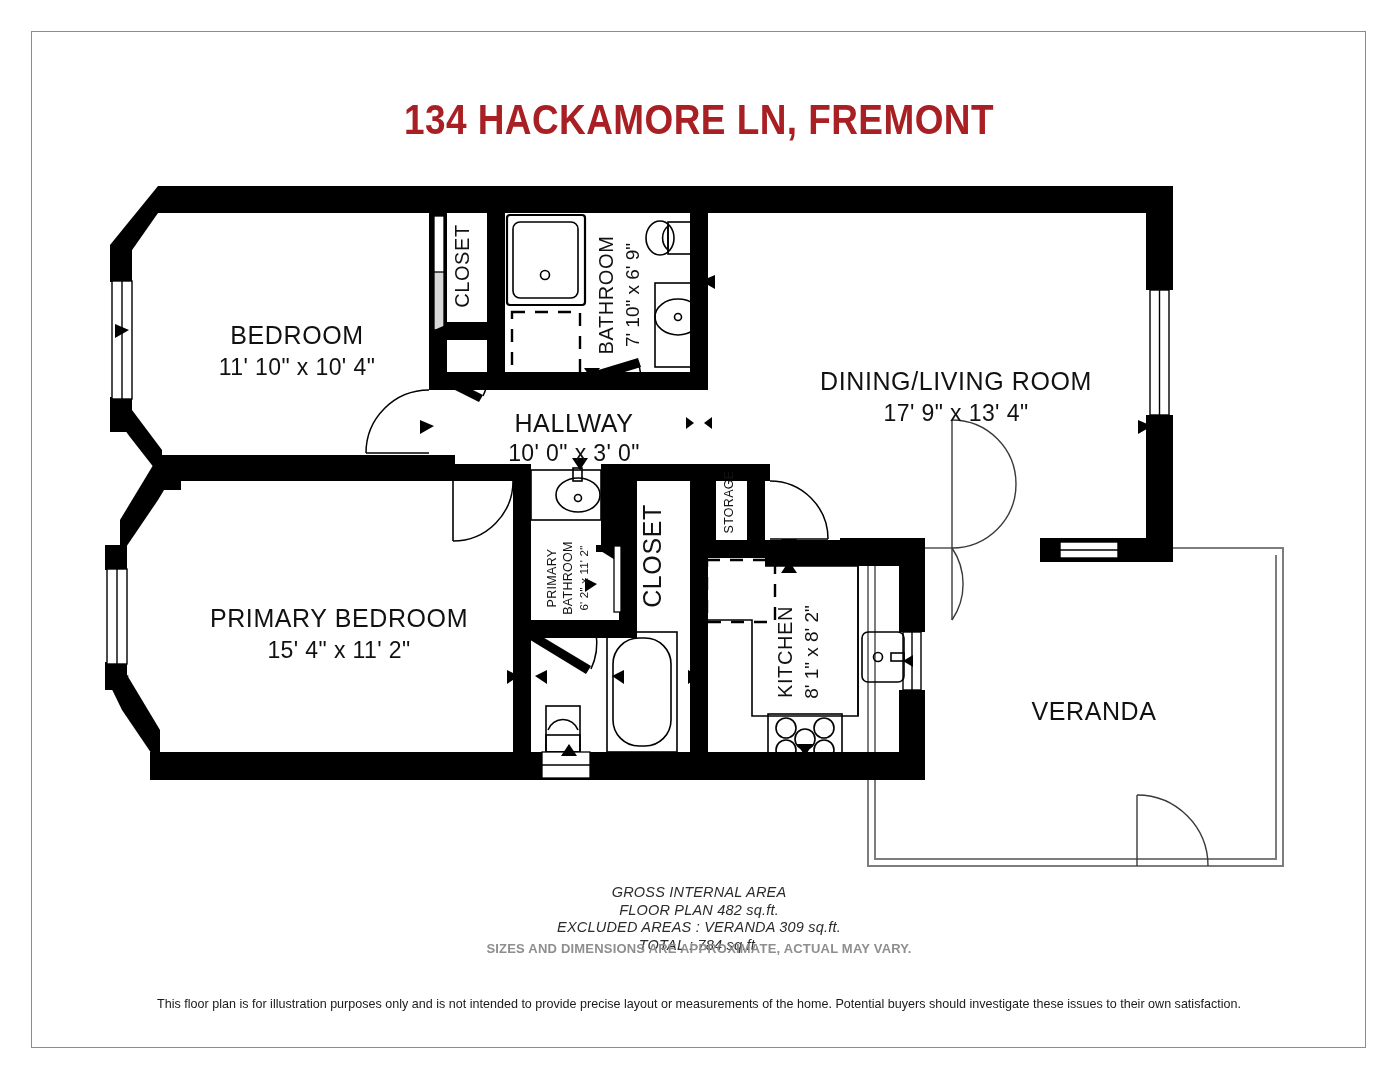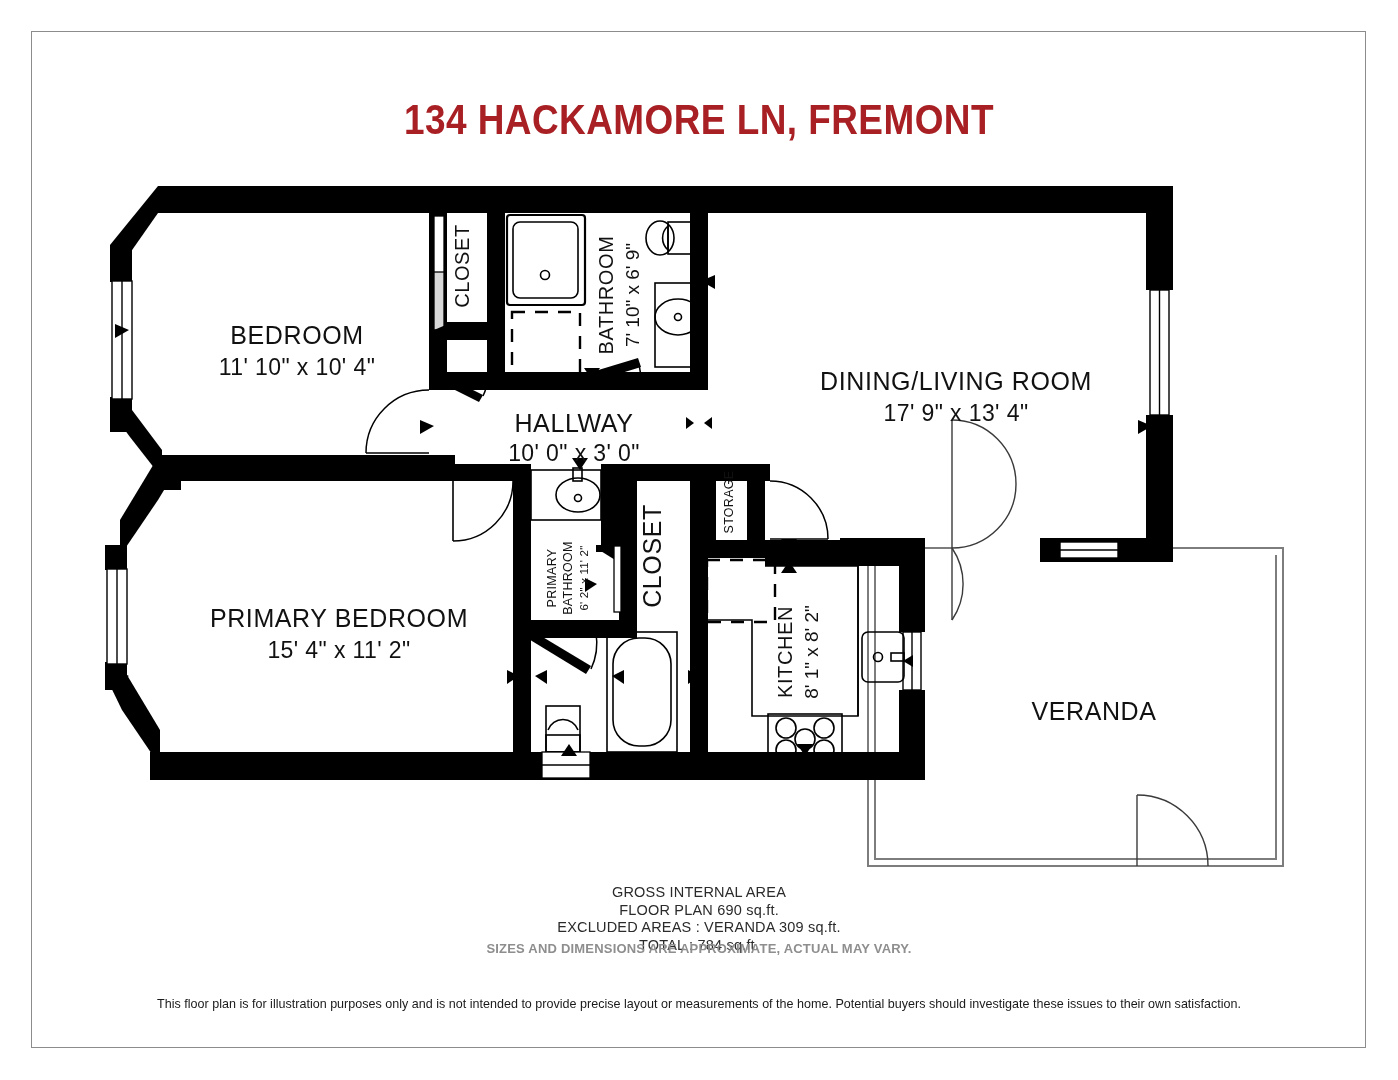--- a/index.html
+++ b/index.html
@@ -54,20 +54,21 @@
     width: 1398px;
     text-align: center;
     color: #2b2b2b;
     font-family: "Liberation Sans", sans-serif;
   }
   #area-lines {
     top: 884px;
     font-size: 14.5px;
     line-height: 17.5px;
     letter-spacing: 0.2px;
+    font-style: italic;
   }
   #area-note {
     top: 941px;
     font-size: 13px;
     color: #8e8e8e;
     letter-spacing: 0.2px;
     font-weight: bold;
   }
   #disclaimer {
     top: 996px;
@@ -442,21 +443,21 @@
 
       <text class="rm-tiny" x="733" y="502" text-anchor="middle" transform="rotate(-90 733 502)">STORAGE</text>
 
       <text class="rm-name" x="1094" y="720" text-anchor="middle">VERANDA</text>
 
     </svg>
   </div>
 
   <div class="area-block" id="area-lines">
     <div>GROSS INTERNAL AREA</div>
-    <div>FLOOR PLAN 690 sq.ft.</div>
+    <div>FLOOR PLAN 482 sq.ft.</div>
     <div>EXCLUDED AREAS :  VERANDA 309 sq.ft.</div>
     <div>TOTAL :  784 sq.ft.</div>
   </div>
 
   <div class="area-block" id="area-note">SIZES AND DIMENSIONS ARE APPROXIMATE, ACTUAL MAY VARY.</div>
 
   <div class="area-block" id="disclaimer">This floor plan is for illustration purposes only and is not intended to provide precise layout or measurements of the home. Potential buyers should investigate these issues to their own satisfaction.</div>
 
 </div>
 

